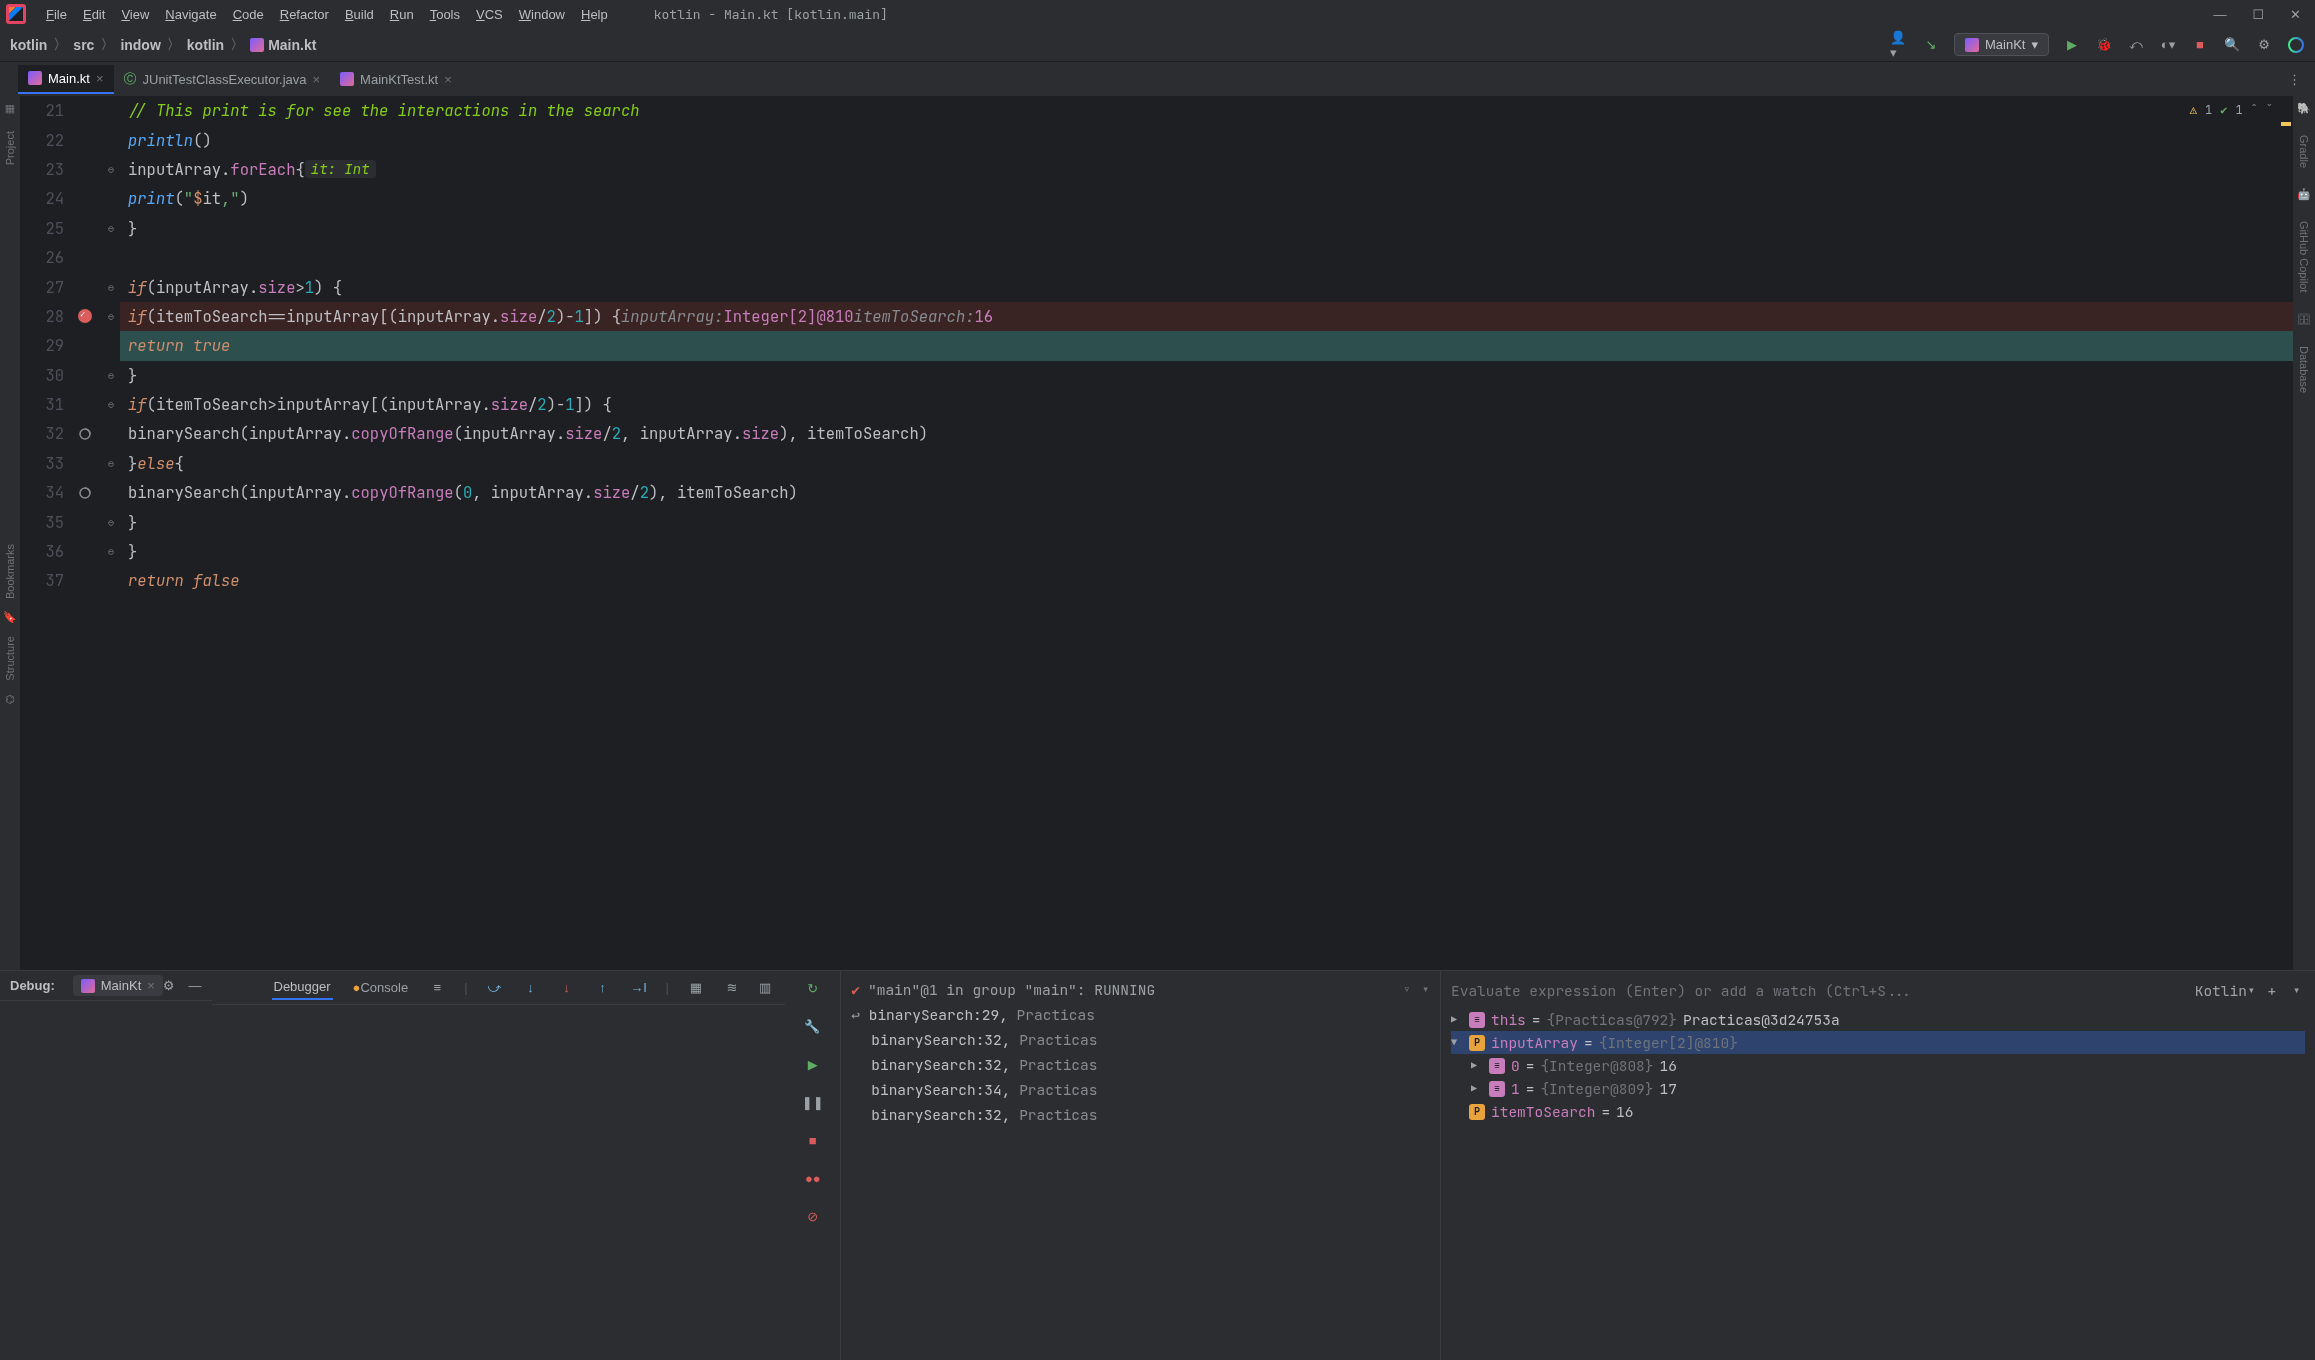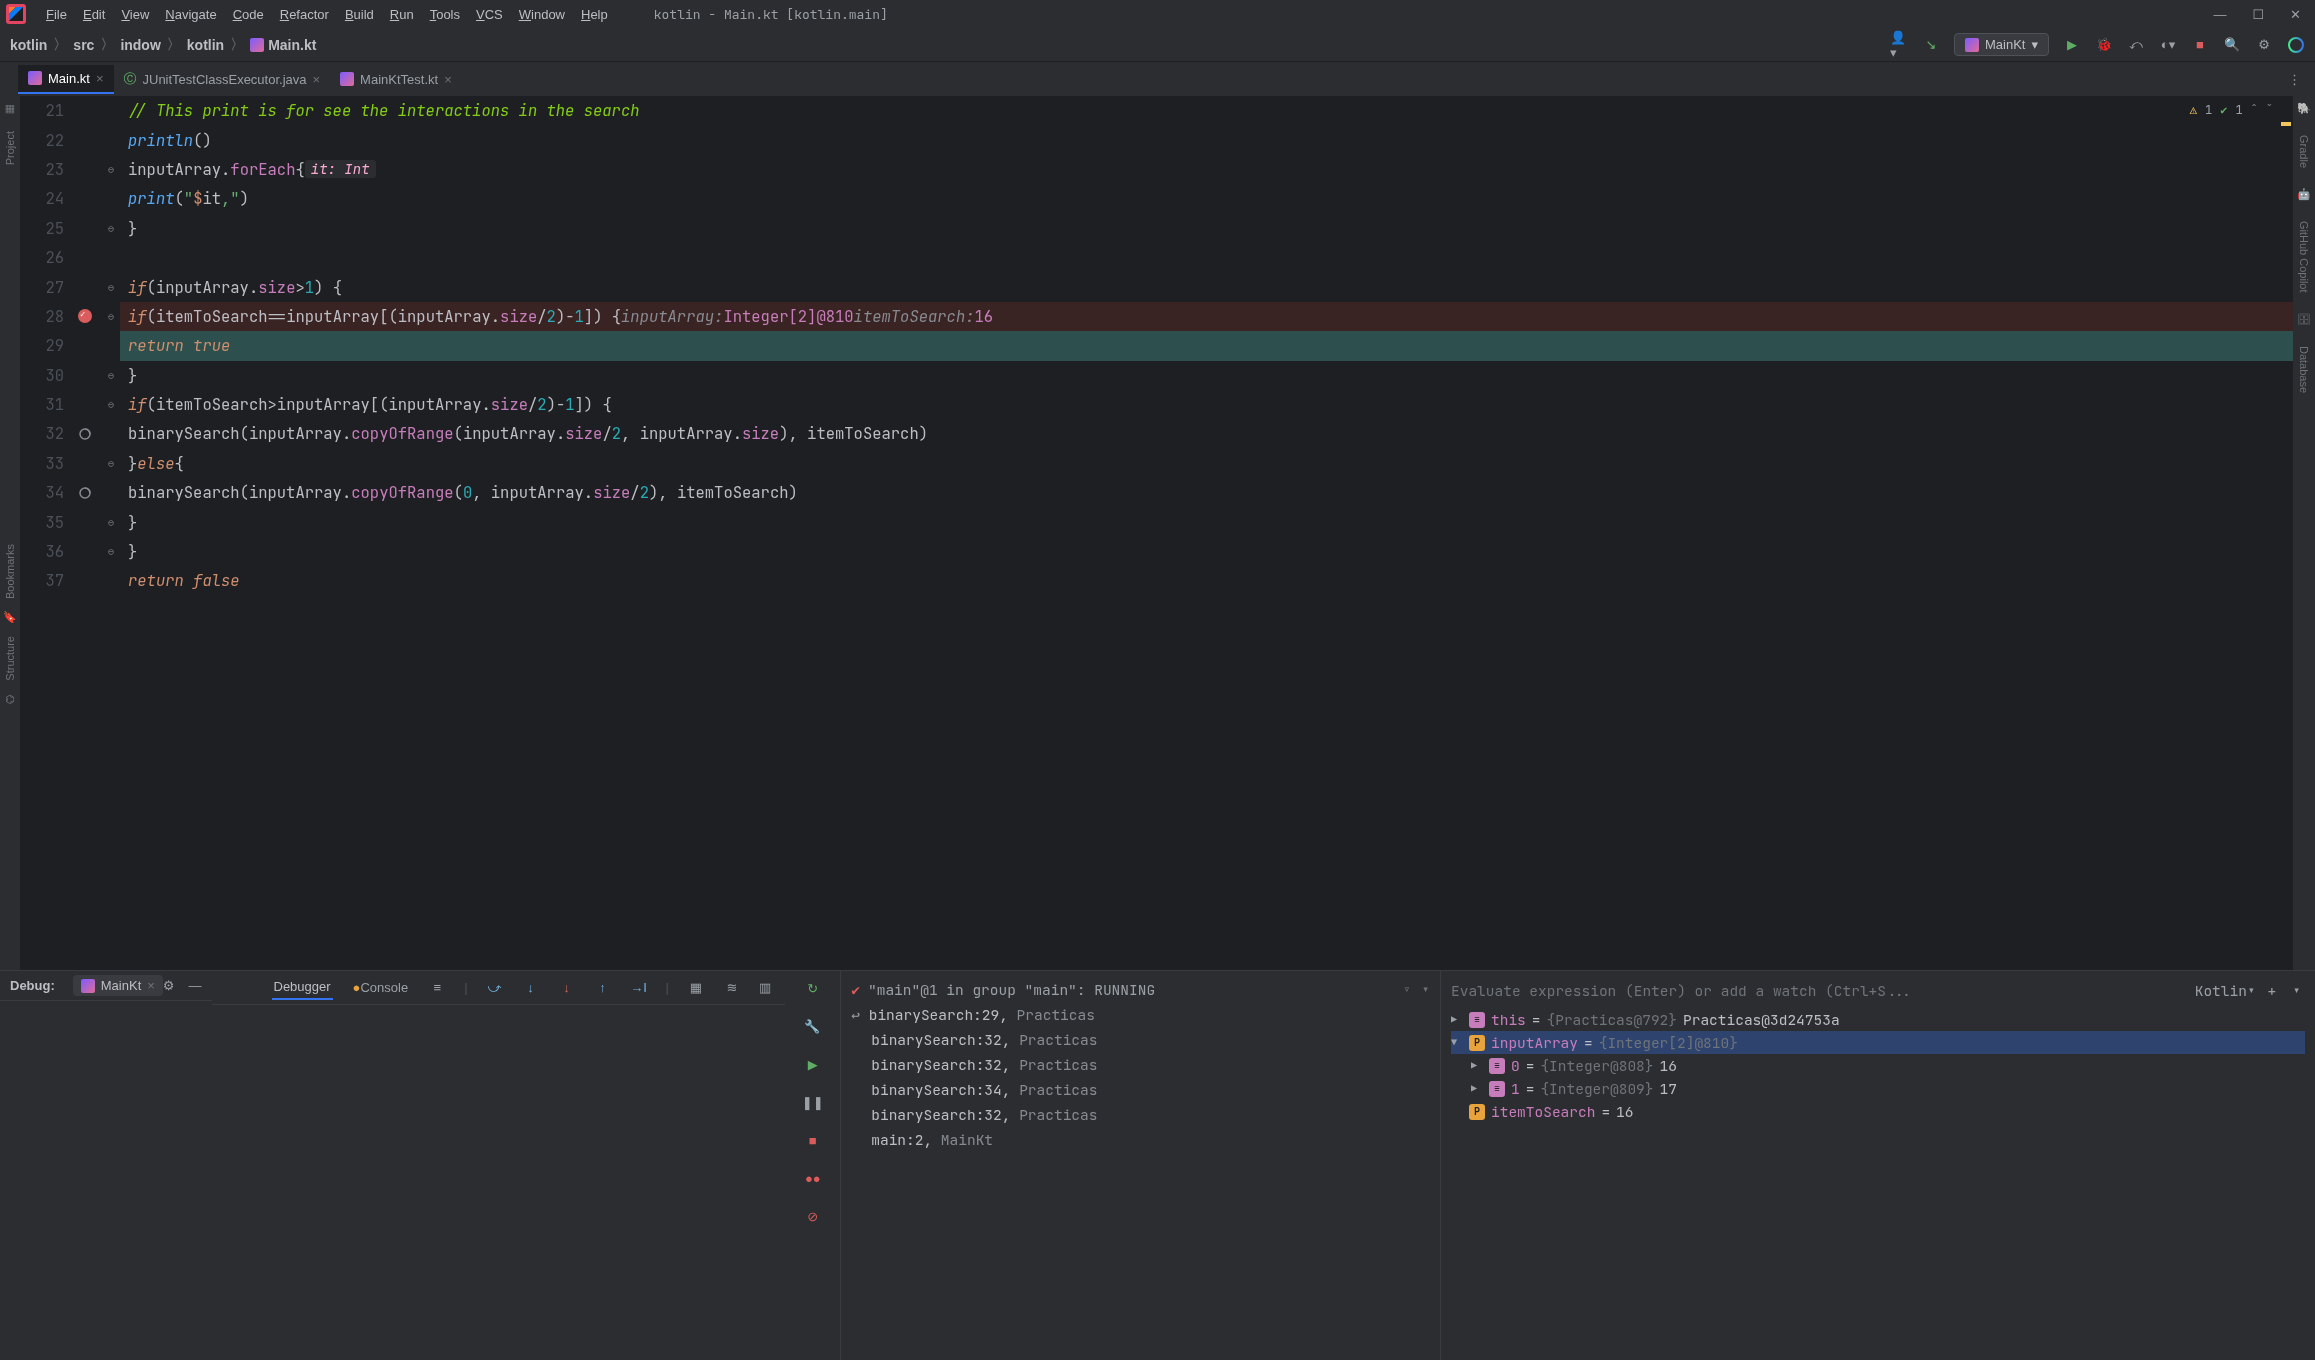--- a/index.html
+++ b/index.html
@@ -60,21 +60,21 @@
 .err-stripe { position: absolute; top: 26px; right: 2px; width: 10px; height: 4px; background: #f2c55c; }
 
 .c-comment { color: #84cc16; font-style: italic; }
 .c-kw { color: #cf8e6d; font-style: italic;}
 .c-kw2 { color: #cf8e6d; }
 .c-fn { color: #56a8f5; font-style: italic;}
 .c-fn2 { color: #c77dbb; }
 .c-id { color: #bcbec4; }
 .c-str { color: #6aab73; }
 .c-num { color: #2aacb8; }
-.c-hint { color: #f9a8d4; background: #2b2d30; padding: 0 6px; border-radius: 3px; font-style: italic; font-size: 14px;}
+.c-hint { color: #84cc16; background: #2b2d30; padding: 0 6px; border-radius: 3px; font-style: italic; font-size: 14px;}
 .c-inlay-var { color: #868a91; font-style: italic; }
 .c-inlay-val { color: #c77dbb; }
 .c-brace { color: #bcbec4; }
 .c-op { color: #bcbec4; }
 
 .debug { height: 390px; background: #2b2d30; border-top: 1px solid #393b40; display: flex; flex-direction: row; }
 .debug-head { display: flex; align-items: center; height: 30px; padding: 0 10px; border-bottom: 1px solid #393b40; }
 .debug-head .label { font-weight: bold; margin-right: 18px;}
 .debug-head .session { display: flex; align-items: center; gap: 6px; background: #393b40; padding: 3px 8px; border-radius: 4px;}
 .debug-head .actions-r { margin-left: auto; display: flex; gap: 14px; color: #9aa0a6;}
@@ -332,21 +332,20 @@
           <span>▿</span>
           <span>▾</span>
         </div>
       </div>
       <div id="frames">
           <div class="row" style="padding-left: 0px;"><span style="color: rgb(154, 160, 166);">↩ </span><span>binarySearch:29, </span><span class="loc">Practicas</span></div>
           <div class="row"><span>binarySearch:32, </span><span class="loc">Practicas</span></div>
           <div class="row"><span>binarySearch:32, </span><span class="loc">Practicas</span></div>
           <div class="row"><span>binarySearch:34, </span><span class="loc">Practicas</span></div>
           <div class="row"><span>binarySearch:32, </span><span class="loc">Practicas</span></div>
-          <div class="row"><span>main:2, </span><span class="loc">MainKt</span></div>
         </div>
     </div>
     <div class="vars">
       <div class="eval">
         <span>Evaluate expression (Enter) or add a watch (Ctrl+S...</span>
         <span class="lang"><span>Kotlin</span>▾</span>
         <span class="add">+</span>
         <span class="add">▾</span>
       </div>
       <div id="vars">

